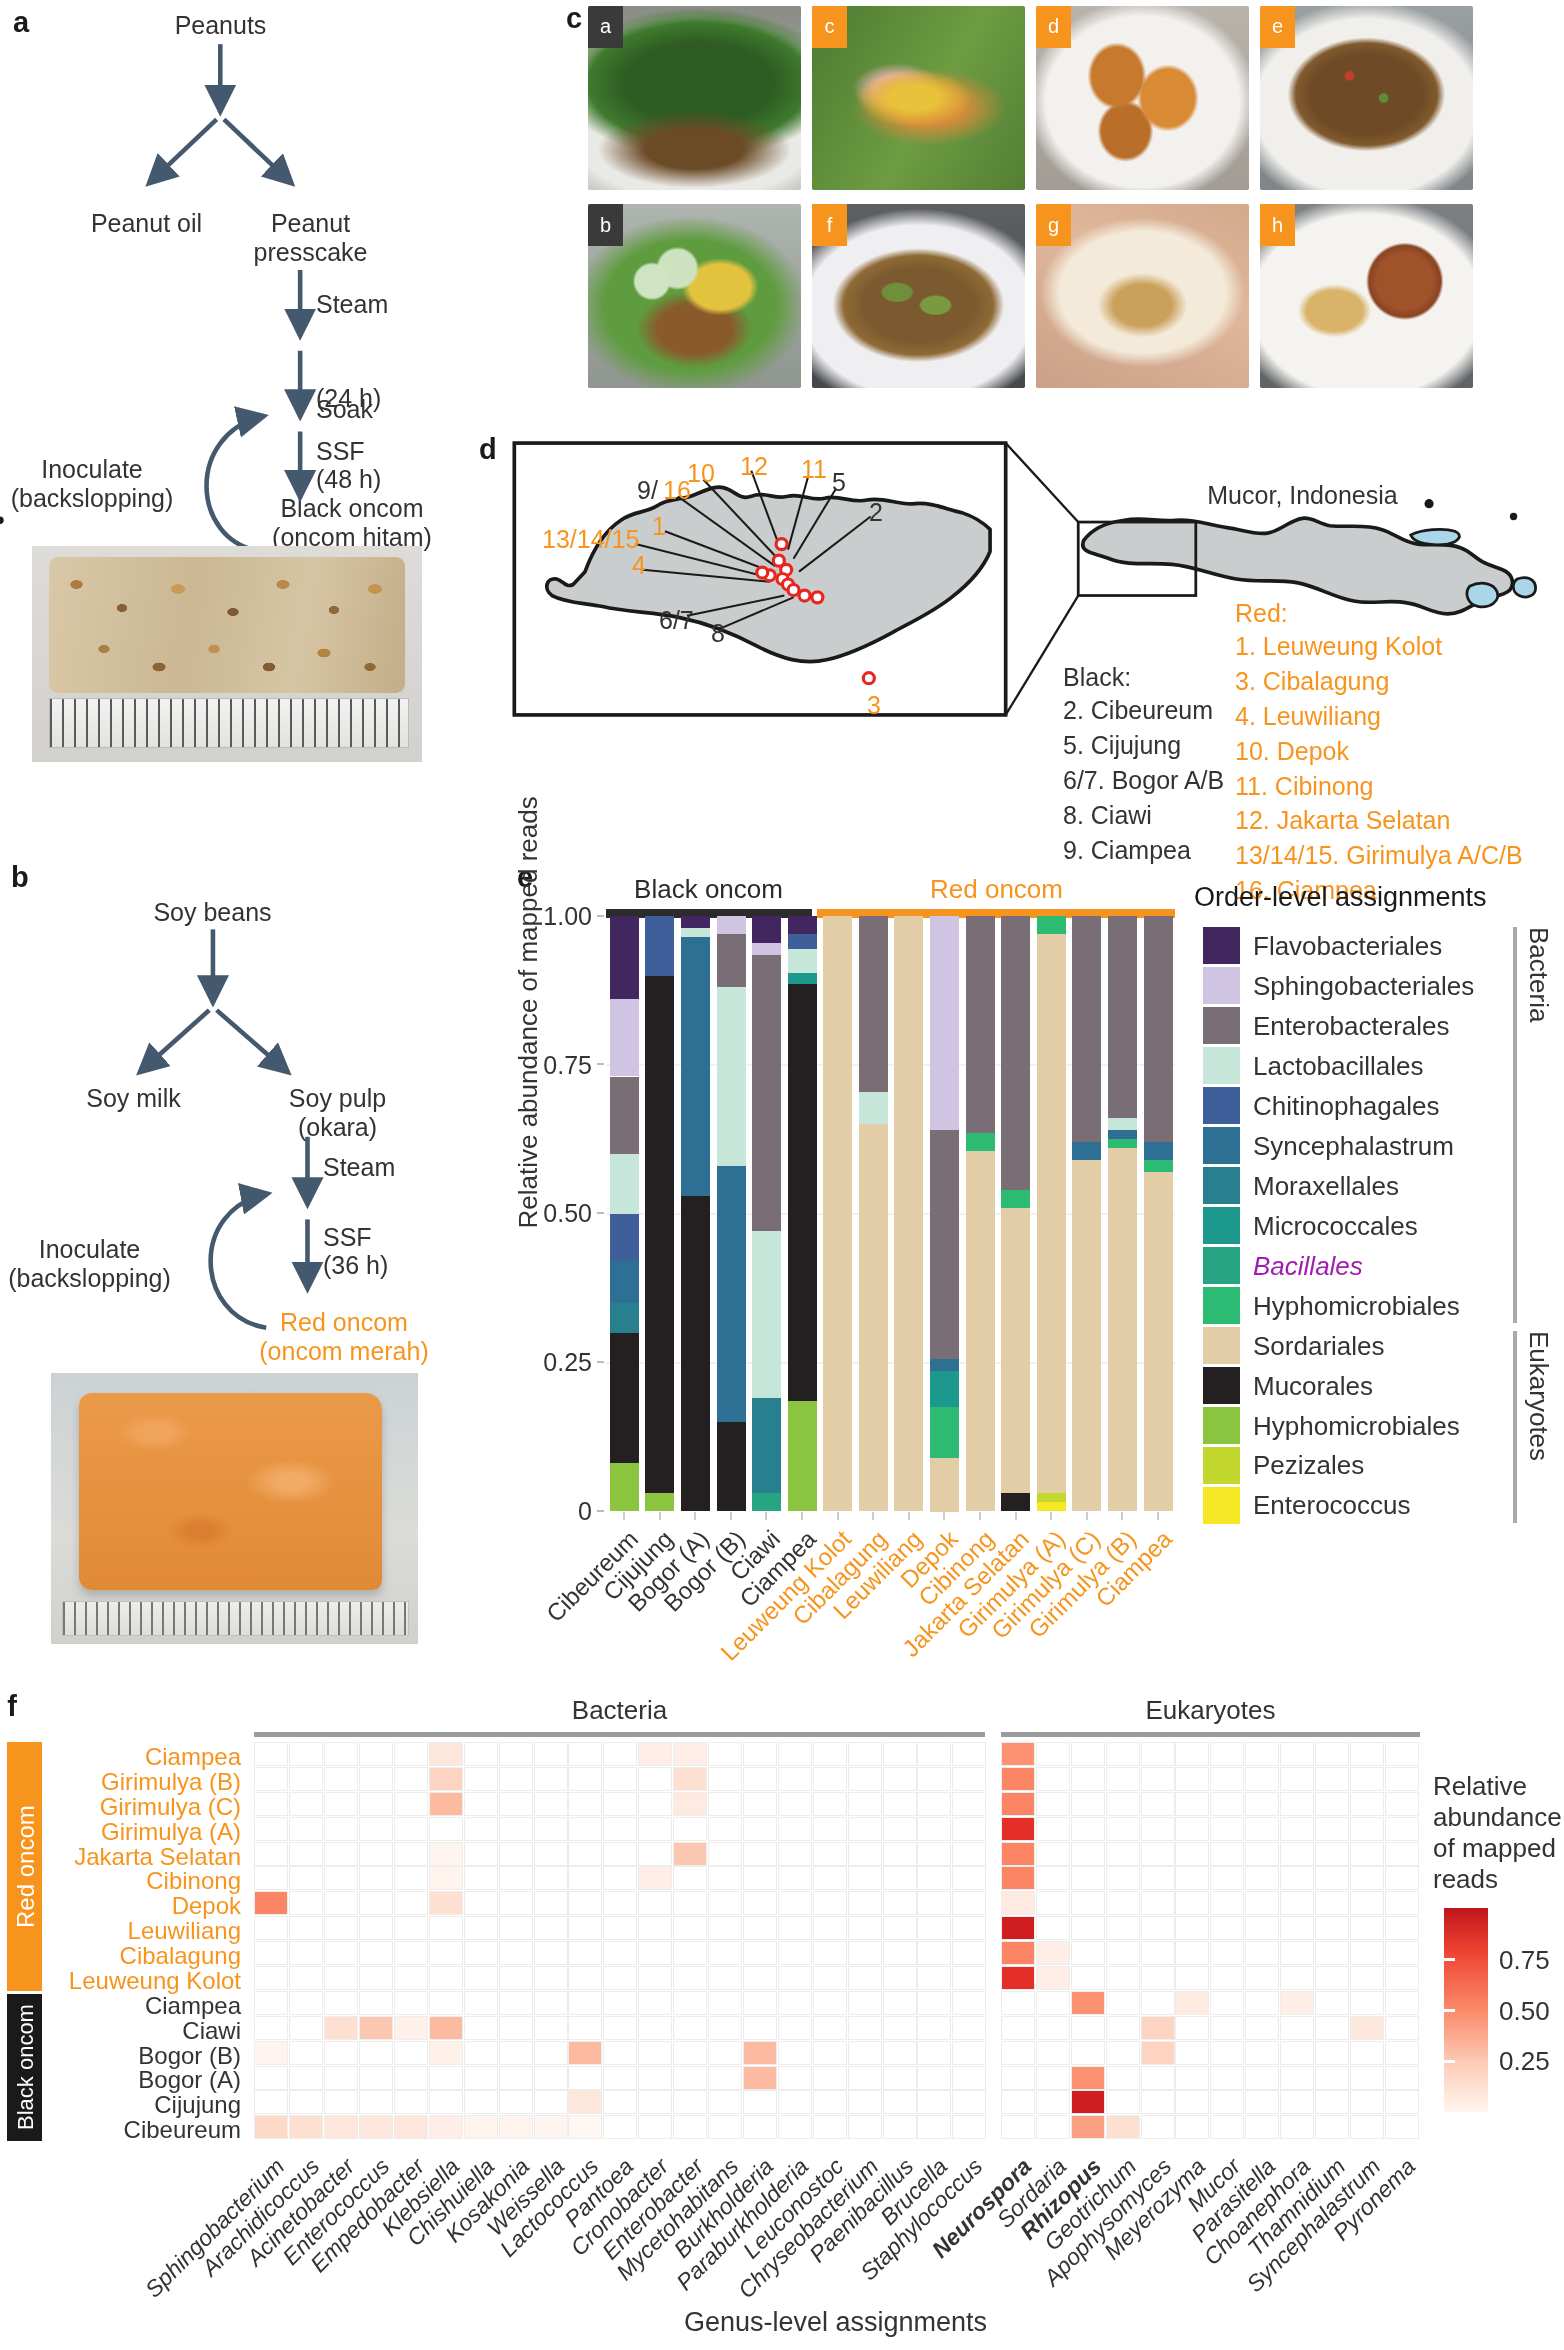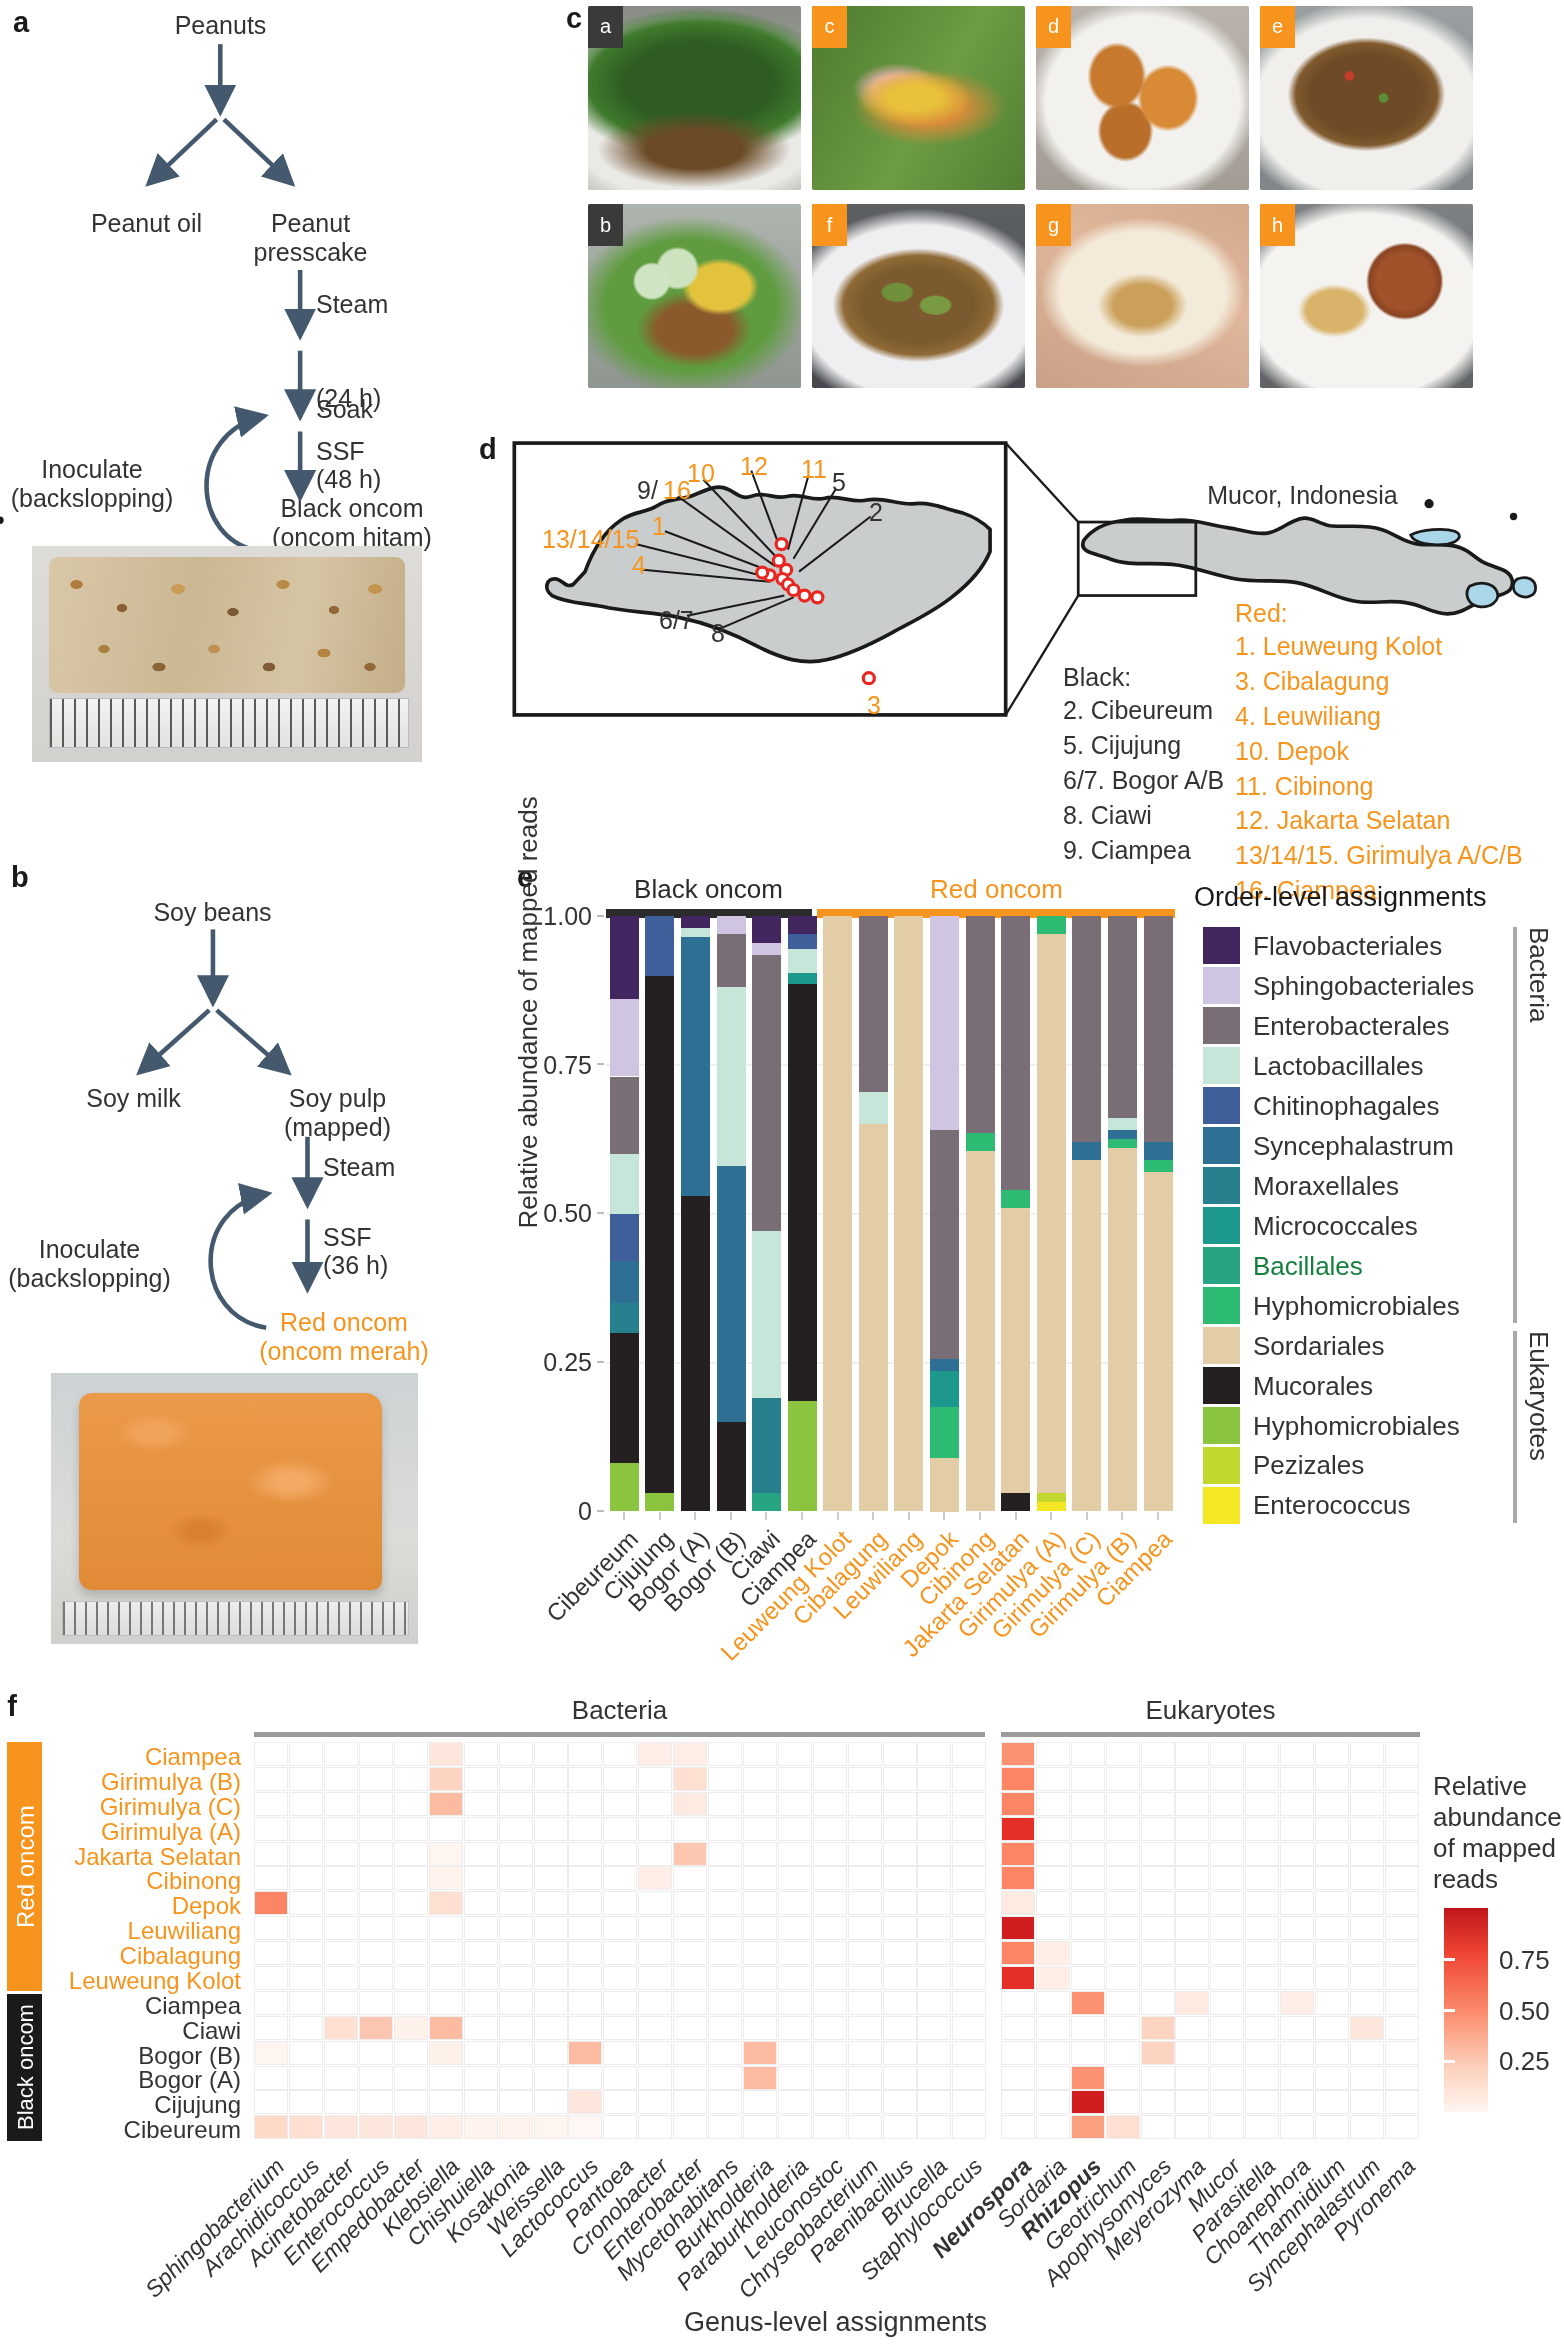--- a/index.html
+++ b/index.html
@@ -82,21 +82,21 @@
     <div class="abs" style="left:16.5px;top:152px;width:358px;height:48px;background:
         repeating-linear-gradient(90deg,#5a5a5a 0 1.8px,transparent 1.8px 12px),
         linear-gradient(#f2f2f0,#e2e2df);border:0.9px solid #bbb;"></div>
   </div>
 
   <div class="abs pletter" style="left:11px;top:861px;">b</div>
   <div class="abs fc ctr" style="left:130px;top:898px;width:165px;">Soy beans</div>
   <div class="abs fc ctr" style="left:51px;top:1084px;width:165px;">Soy milk</div>
   <div class="abs fc ctr" style="left:255px;top:1084px;width:165px;">
     <div>Soy pulp</div>
-    <div>(mapped)</div>
+    <div>(okara)</div>
   </div>
   <div class="abs fc" style="left:323px;top:1153px;">Steam</div>
   <div class="abs fc" style="left:323px;top:1223px;">SSF</div>
   <div class="abs fc" style="left:323px;top:1251px;">(36 h)</div>
   <div class="abs fc ctr" style="left:0px;top:1235px;width:179px;">
     <div>Inoculate</div>
     <div>(backslopping)</div>
   </div>
   <div class="abs fc ctr orange" style="left:243px;top:1308px;width:202px;">
     <div>Red oncom</div>
@@ -417,21 +417,21 @@
       <div style="position: absolute; left: 1253px; top: 1051px; font-size: 26px; color: rgb(51, 51, 51); white-space: nowrap;">Lactobacillales</div>
       <div style="position: absolute; left: 1203px; top: 1087px; width: 37px; height: 37px; background: rgb(62, 95, 153);"></div>
       <div style="position: absolute; left: 1253px; top: 1091px; font-size: 26px; color: rgb(51, 51, 51); white-space: nowrap;">Chitinophagales</div>
       <div style="position: absolute; left: 1203px; top: 1127px; width: 37px; height: 37px; background: rgb(45, 112, 147);"></div>
       <div style="position: absolute; left: 1253px; top: 1131px; font-size: 26px; color: rgb(51, 51, 51); white-space: nowrap;">Syncephalastrum</div>
       <div style="position: absolute; left: 1203px; top: 1167px; width: 37px; height: 37px; background: rgb(40, 128, 143);"></div>
       <div style="position: absolute; left: 1253px; top: 1171px; font-size: 26px; color: rgb(51, 51, 51); white-space: nowrap;">Moraxellales</div>
       <div style="position: absolute; left: 1203px; top: 1207px; width: 37px; height: 37px; background: rgb(29, 152, 140);"></div>
       <div style="position: absolute; left: 1253px; top: 1211px; font-size: 26px; color: rgb(51, 51, 51); white-space: nowrap;">Micrococcales</div>
       <div style="position: absolute; left: 1203px; top: 1247px; width: 37px; height: 37px; background: rgb(39, 165, 131);"></div>
-      <div style="position: absolute; left: 1253px; top: 1251px; font-size: 26px; color: #15803d; white-space: nowrap;">Bacillales</div>
+      <div style="position: absolute; left: 1253px; top: 1251px; font-size: 26px; color: #a21caf; white-space: nowrap; font-style: italic;">Bacillales</div>
       <div style="position: absolute; left: 1203px; top: 1287px; width: 37px; height: 37px; background: rgb(45, 187, 116);"></div>
       <div style="position: absolute; left: 1253px; top: 1291px; font-size: 26px; color: rgb(51, 51, 51); white-space: nowrap;">Hyphomicrobiales</div>
       <div style="position: absolute; left: 1203px; top: 1327px; width: 37px; height: 37px; background: rgb(226, 205, 166);"></div>
       <div style="position: absolute; left: 1253px; top: 1331px; font-size: 26px; color: rgb(51, 51, 51); white-space: nowrap;">Sordariales</div>
       <div style="position: absolute; left: 1203px; top: 1367px; width: 37px; height: 37px; background: rgb(36, 31, 33);"></div>
       <div style="position: absolute; left: 1253px; top: 1371px; font-size: 26px; color: rgb(51, 51, 51); white-space: nowrap;">Mucorales</div>
       <div style="position: absolute; left: 1203px; top: 1407px; width: 37px; height: 37px; background: rgb(139, 197, 64);"></div>
       <div style="position: absolute; left: 1253px; top: 1411px; font-size: 26px; color: rgb(51, 51, 51); white-space: nowrap;">Hyphomicrobiales</div>
       <div style="position: absolute; left: 1203px; top: 1447px; width: 37px; height: 37px; background: rgb(195, 216, 46);"></div>
       <div style="position: absolute; left: 1253px; top: 1450px; font-size: 26px; color: rgb(51, 51, 51); white-space: nowrap;">Pezizales</div>

